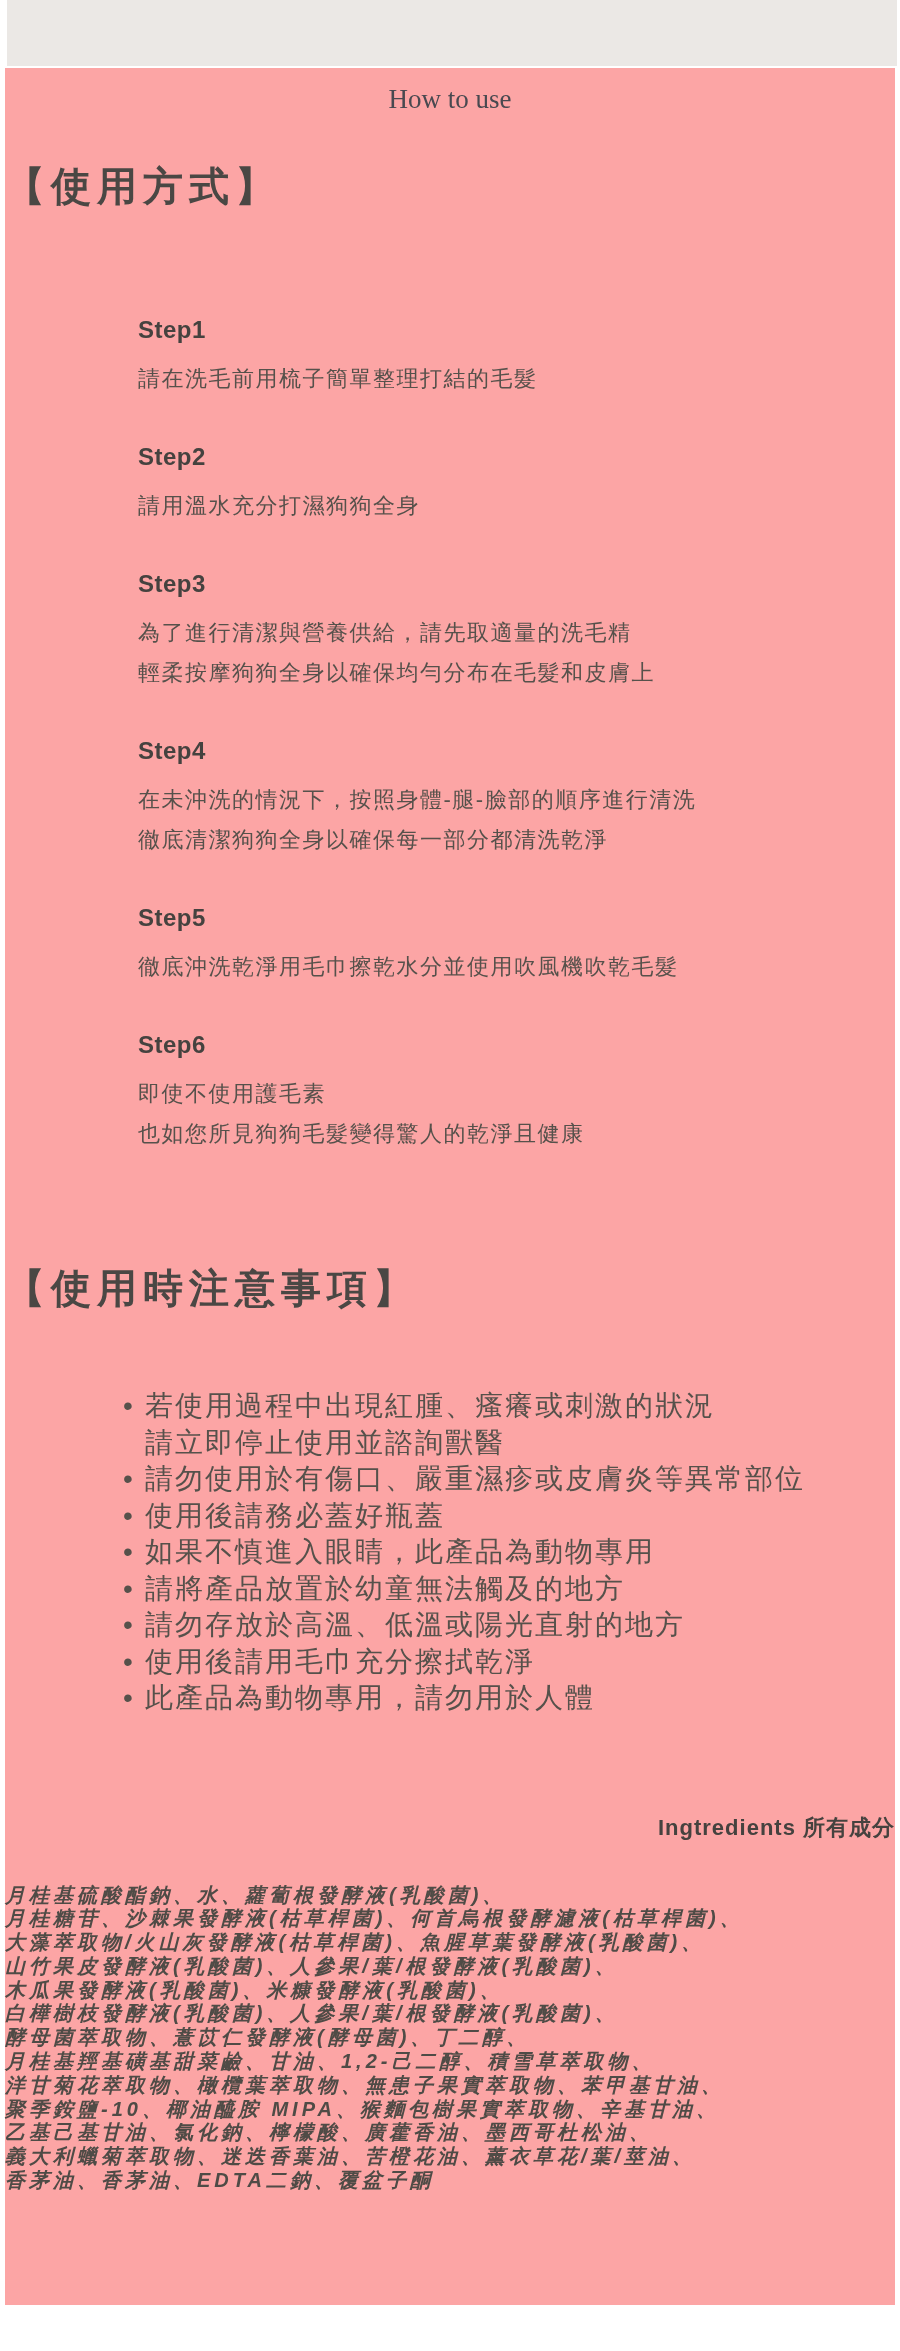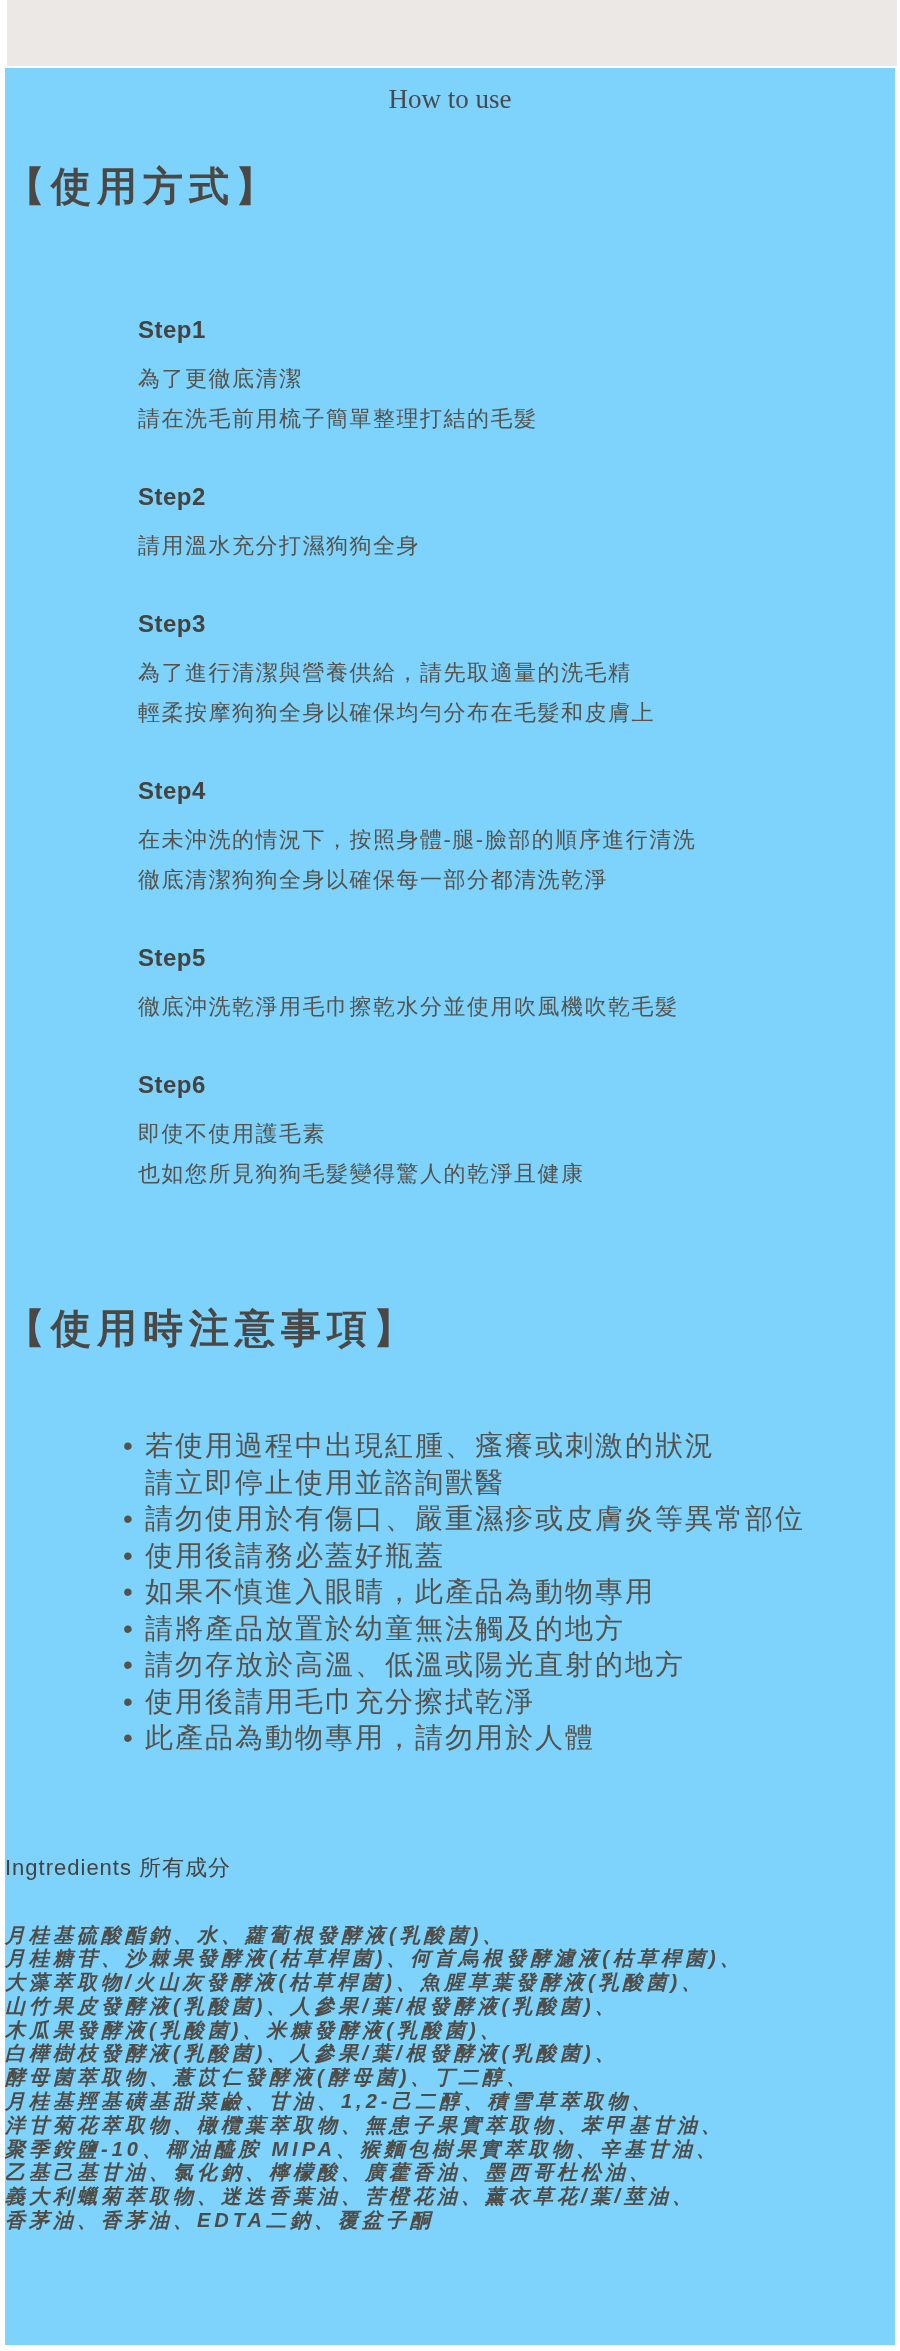--- a/index.html
+++ b/index.html
@@ -18,21 +18,21 @@
   .band-top {
     margin-left: 7px;
     width: 890px;
     height: 66px;
     background: #ebe8e5;
   }
   .sheet {
     margin-top: 2px;
     margin-left: 5px;
     width: 890px;
-    background: #7dd3fc;
+    background: #fca5a5;
     padding-top: 16px;
     padding-bottom: 112px;
     box-sizing: border-box;
   }
   .how-to-use {
     margin: 0;
     text-align: center;
     font-family: "Liberation Serif", "DejaVu Serif", serif;
     font-weight: 400;
     font-size: 27px;
@@ -92,24 +92,24 @@
     position: absolute;
     left: 2px;
     top: 0;
     color: #56514b;
   }
   .caution-line {
     display: block;
   }
   .ing-heading {
     margin: 96px 0 0;
-    text-align: left;
+    text-align: right;
     font-size: 22px;
     line-height: 30px;
-    font-weight: 400;
+    font-weight: 700;
     letter-spacing: 1px;
     color: #45423f;
   }
   .ingredients {
     margin: 41px auto 0;
     text-align: left;
     font-size: 20px;
     line-height: 23.8px;
     font-weight: 700;
     letter-spacing: 4px;
@@ -128,21 +128,20 @@
 
   <div class="sheet">
 
     <p class="how-to-use">How to use</p>
 
     <h1 class="big-heading">【使用方式】</h1>
 
     <div class="steps">
       <div class="step">
         <h3 class="step-label">Step1</h3>
-        <p class="step-line">為了更徹底清潔</p>
         <p class="step-line">請在洗毛前用梳子簡單整理打結的毛髮</p>
       </div>
       <div class="step">
         <h3 class="step-label">Step2</h3>
         <p class="step-line">請用溫水充分打濕狗狗全身</p>
       </div>
       <div class="step">
         <h3 class="step-label">Step3</h3>
         <p class="step-line">為了進行清潔與營養供給，請先取適量的洗毛精</p>
         <p class="step-line">輕柔按摩狗狗全身以確保均勻分布在毛髮和皮膚上</p>

